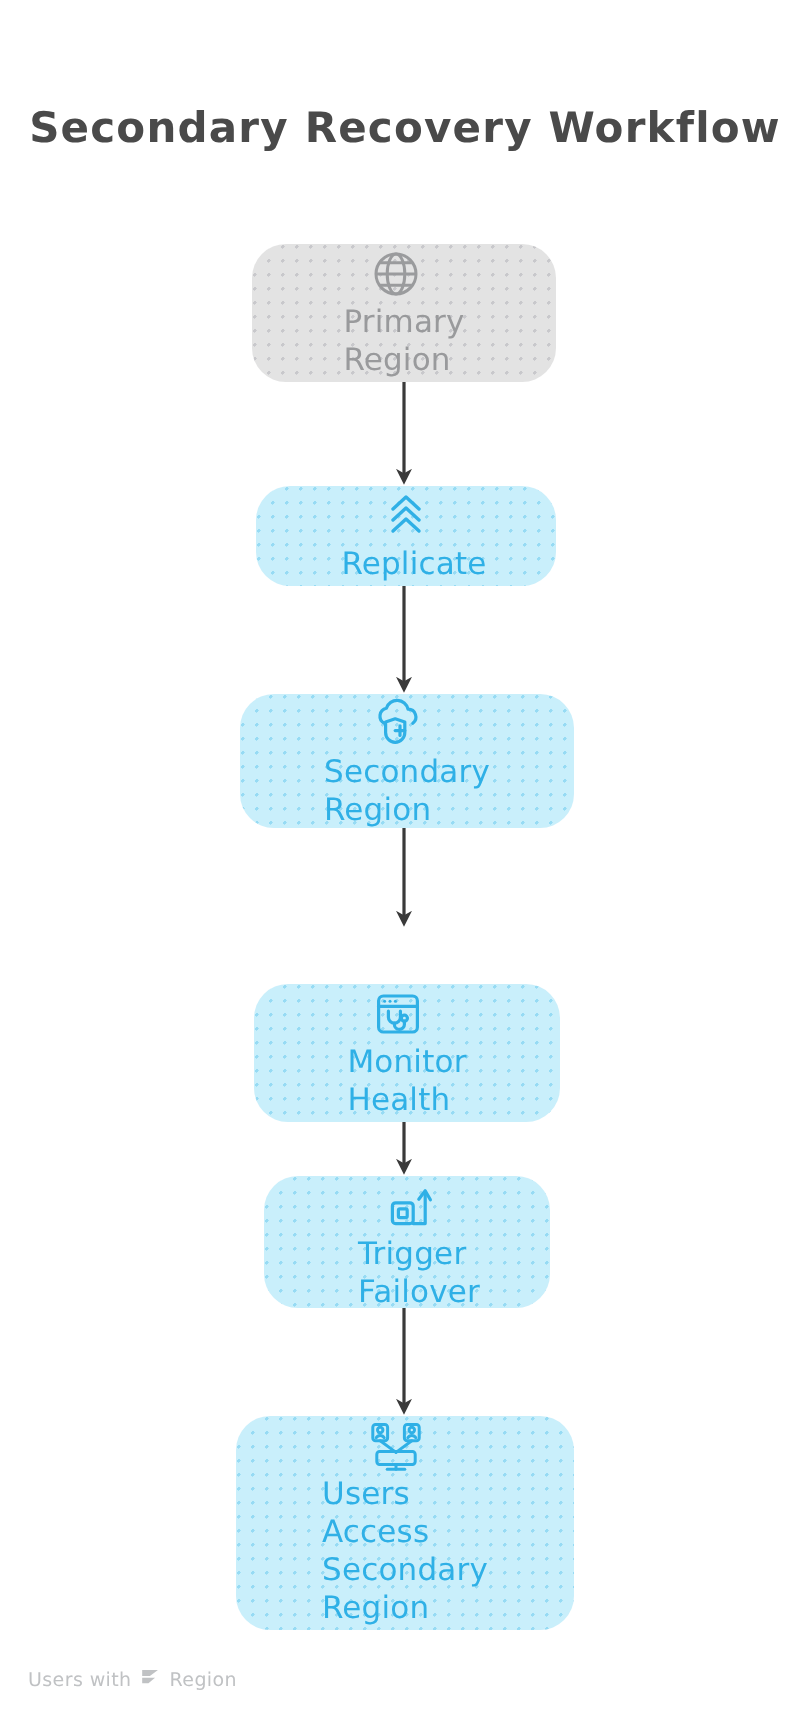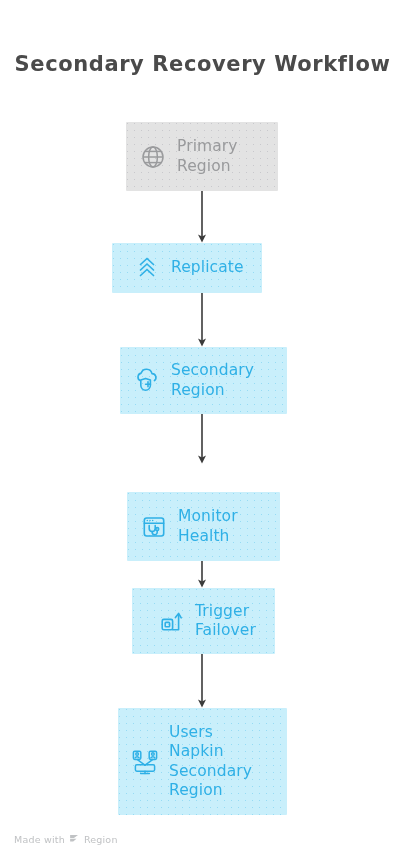--- a/index.html
+++ b/index.html
@@ -33,23 +33,23 @@
     font-weight: bold;
     letter-spacing: 0.6px;
     color: #4a4a4a;
     white-space: nowrap;
   }
 
   
   .node {
     position: absolute;
     box-sizing: border-box;
-    border-radius: 1px;
+    border-radius: 17px;
     display: flex;
-    flex-direction: row;
+    flex-direction: column;
     align-items: center;
     justify-content: flex-start;
     padding: 0 12px;
     background-repeat: repeat;
     background-size: 7px 7px;
   }
   .node.gray {
     background-color: #e3e3e3;
     background-image: radial-gradient(circle at 1.4px 1.4px, rgba(150,150,160,0.35) 0.85px, transparent 0.9px);
   }
@@ -74,21 +74,21 @@
     font-size: 15.5px;
     line-height: 1.23;
     letter-spacing: 0.1px;
     white-space: pre-line;
   }
   .node.gray .label { color: #999a9c; }
   .node.blue .label { color: #2fb0e6; }
 
   
   #node-primary    { left: 126px; top: 122px; width: 152px; height: 69px; }
-  #node-replicate  { left: 112px; top: 243px; width: 150px; height: 50px; padding-left: 20px; }
+  #node-replicate  { left: 128px; top: 243px; width: 150px; height: 50px; padding-left: 20px; }
   #node-secondary  { left: 120px; top: 347px; width: 167px; height: 67px; }
   #node-monitor    { left: 127px; top: 464px; width: 153px; height: 69px; margin-top: 28px; }
   #node-trigger    { left: 132px; top: 588px; width: 143px; height: 66px; padding-left: 24px; }
   #node-users      { left: 118px; top: 708px; width: 169px; height: 107px; }
 
   
   .connector {
     position: absolute;
     left: 0;
     top: 0;
@@ -212,27 +212,27 @@
         <circle cx="22.9" cy="7" r="1.35"></circle>
         <path d="M20.9 10.9 A2.3 2.3 0 0 1 24.9 10.9"></path>
         <path d="M7.1 12.4 L15 18.2"></path>
         <path d="M22.9 12.4 L15 18.2"></path>
         <rect x="5.4" y="17.8" width="19.2" height="6.4" rx="1.4"></rect>
         <line x1="15" y1="24.2" x2="15" y2="26.6"></line>
         <line x1="10.6" y1="26.6" x2="19.4" y2="26.6"></line>
       </svg>
     </span>
     <span class="label">Users
-Napkin
+Access
 Secondary
 Region</span>
   </div>
 
   <div class="footer">
-    <span>Made with</span>
+    <span>Users with</span>
     <span class="brandmark">
       <svg width="11" height="11" viewBox="0 0 12 12" fill="#c0c2c4">
         <path d="M1.2 2.2 L9.8 2.2 L5.4 5.4 L1.2 5.4 Z"></path>
         <path d="M1.2 6.4 L8.2 6.4 L4.6 9.4 L1.2 9.4 Z"></path>
       </svg>
     </span>
     <span>Region</span>
   </div>
 
 </div>

